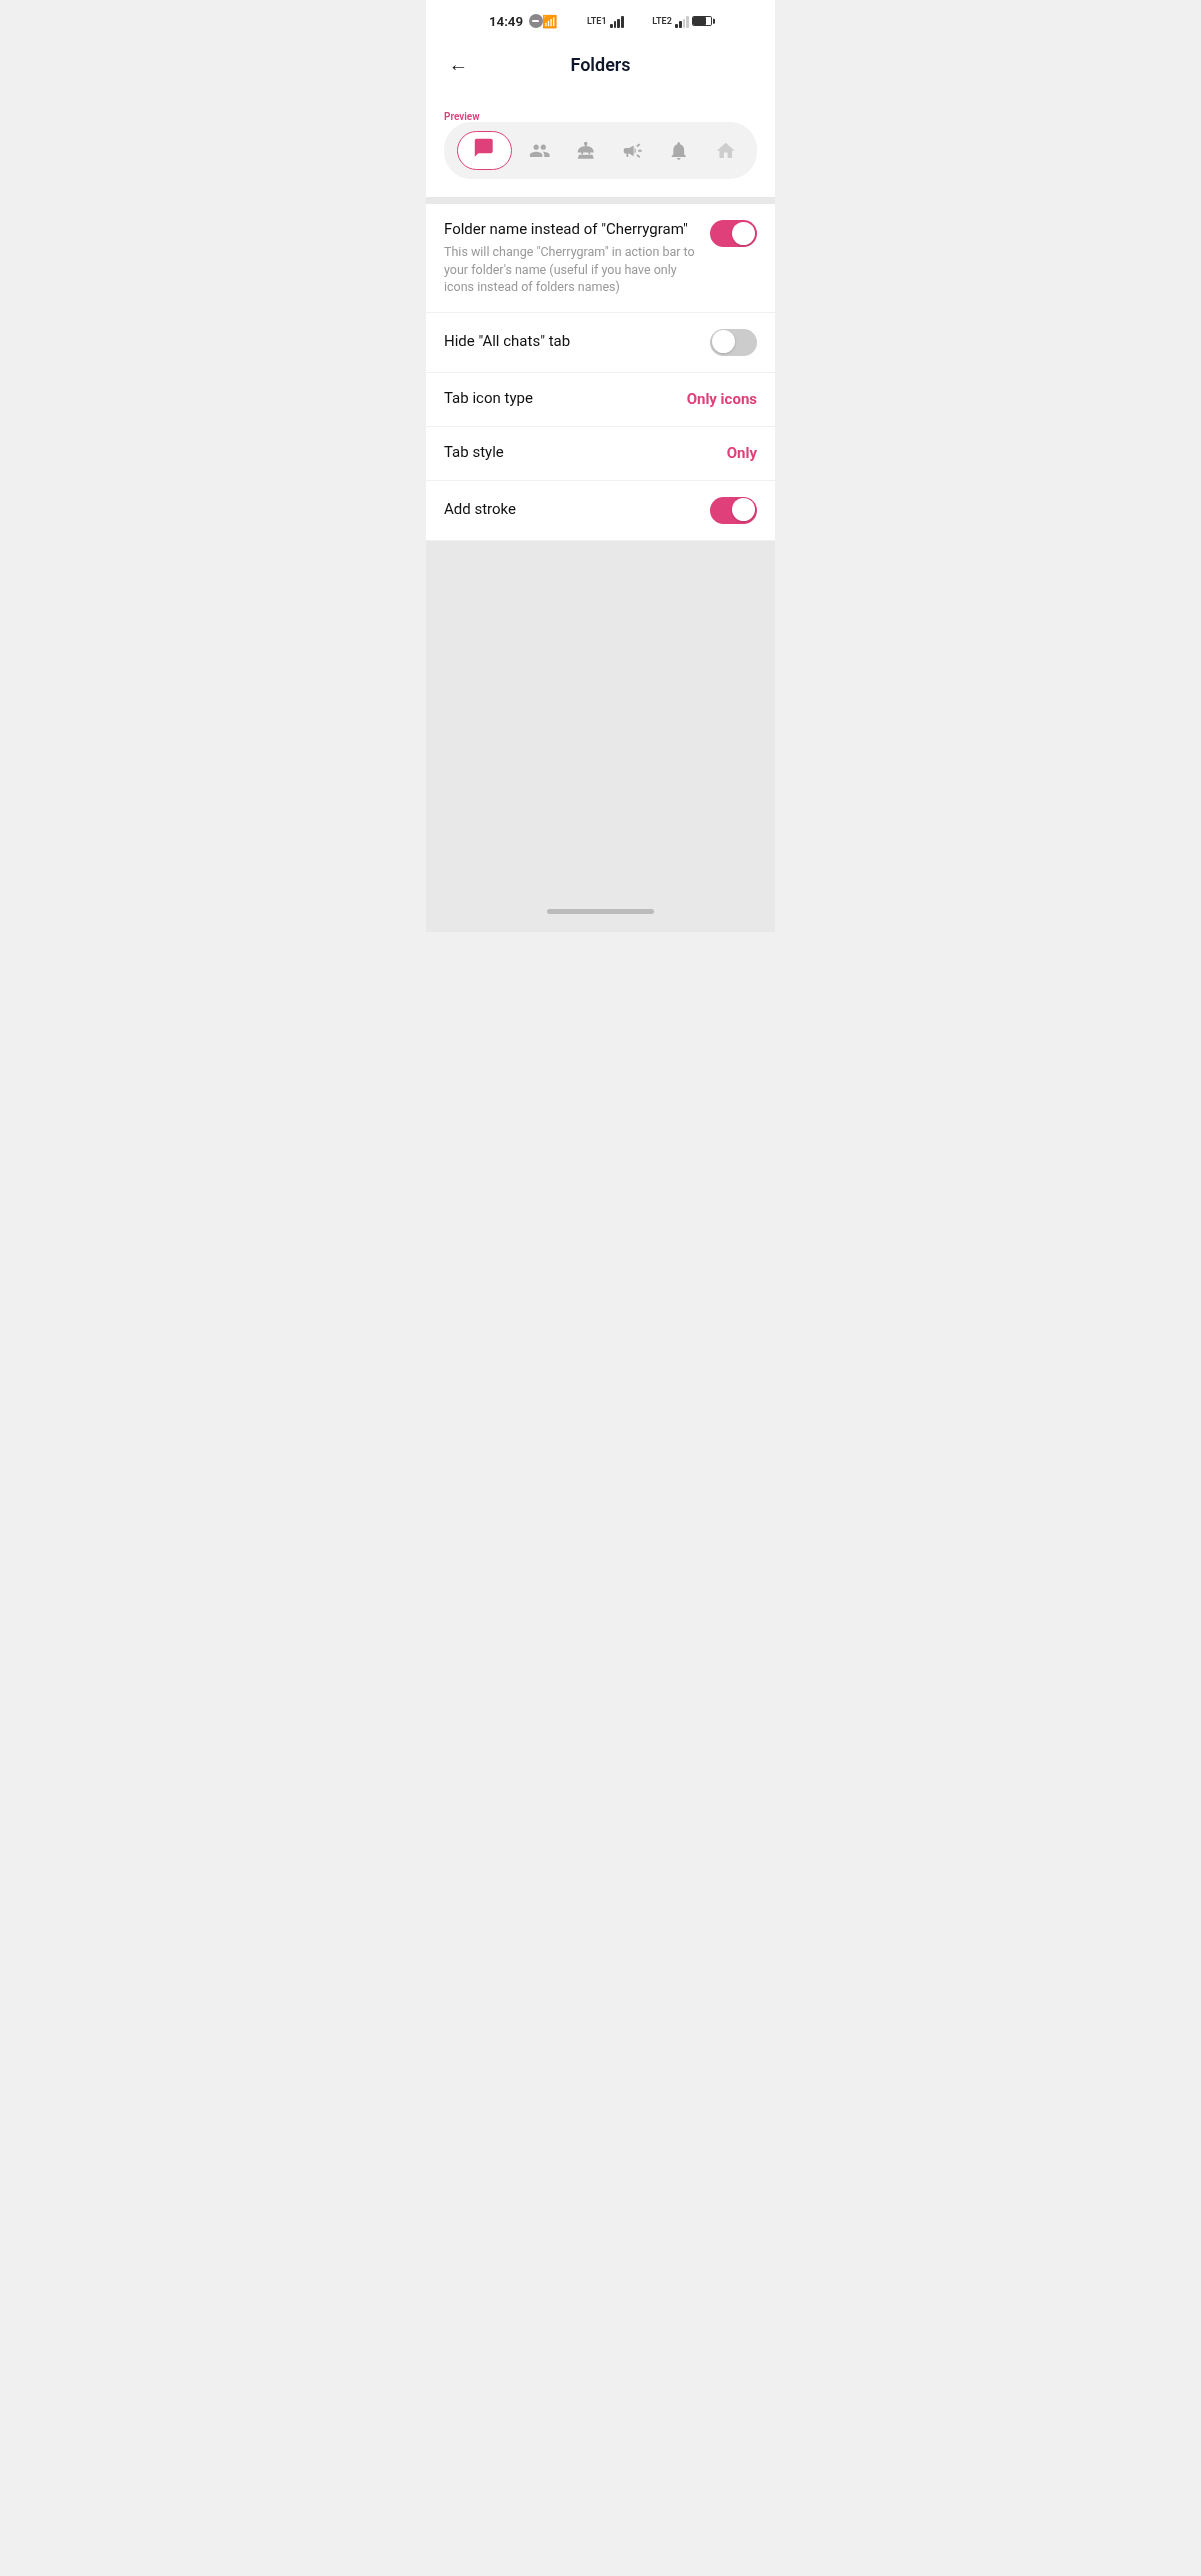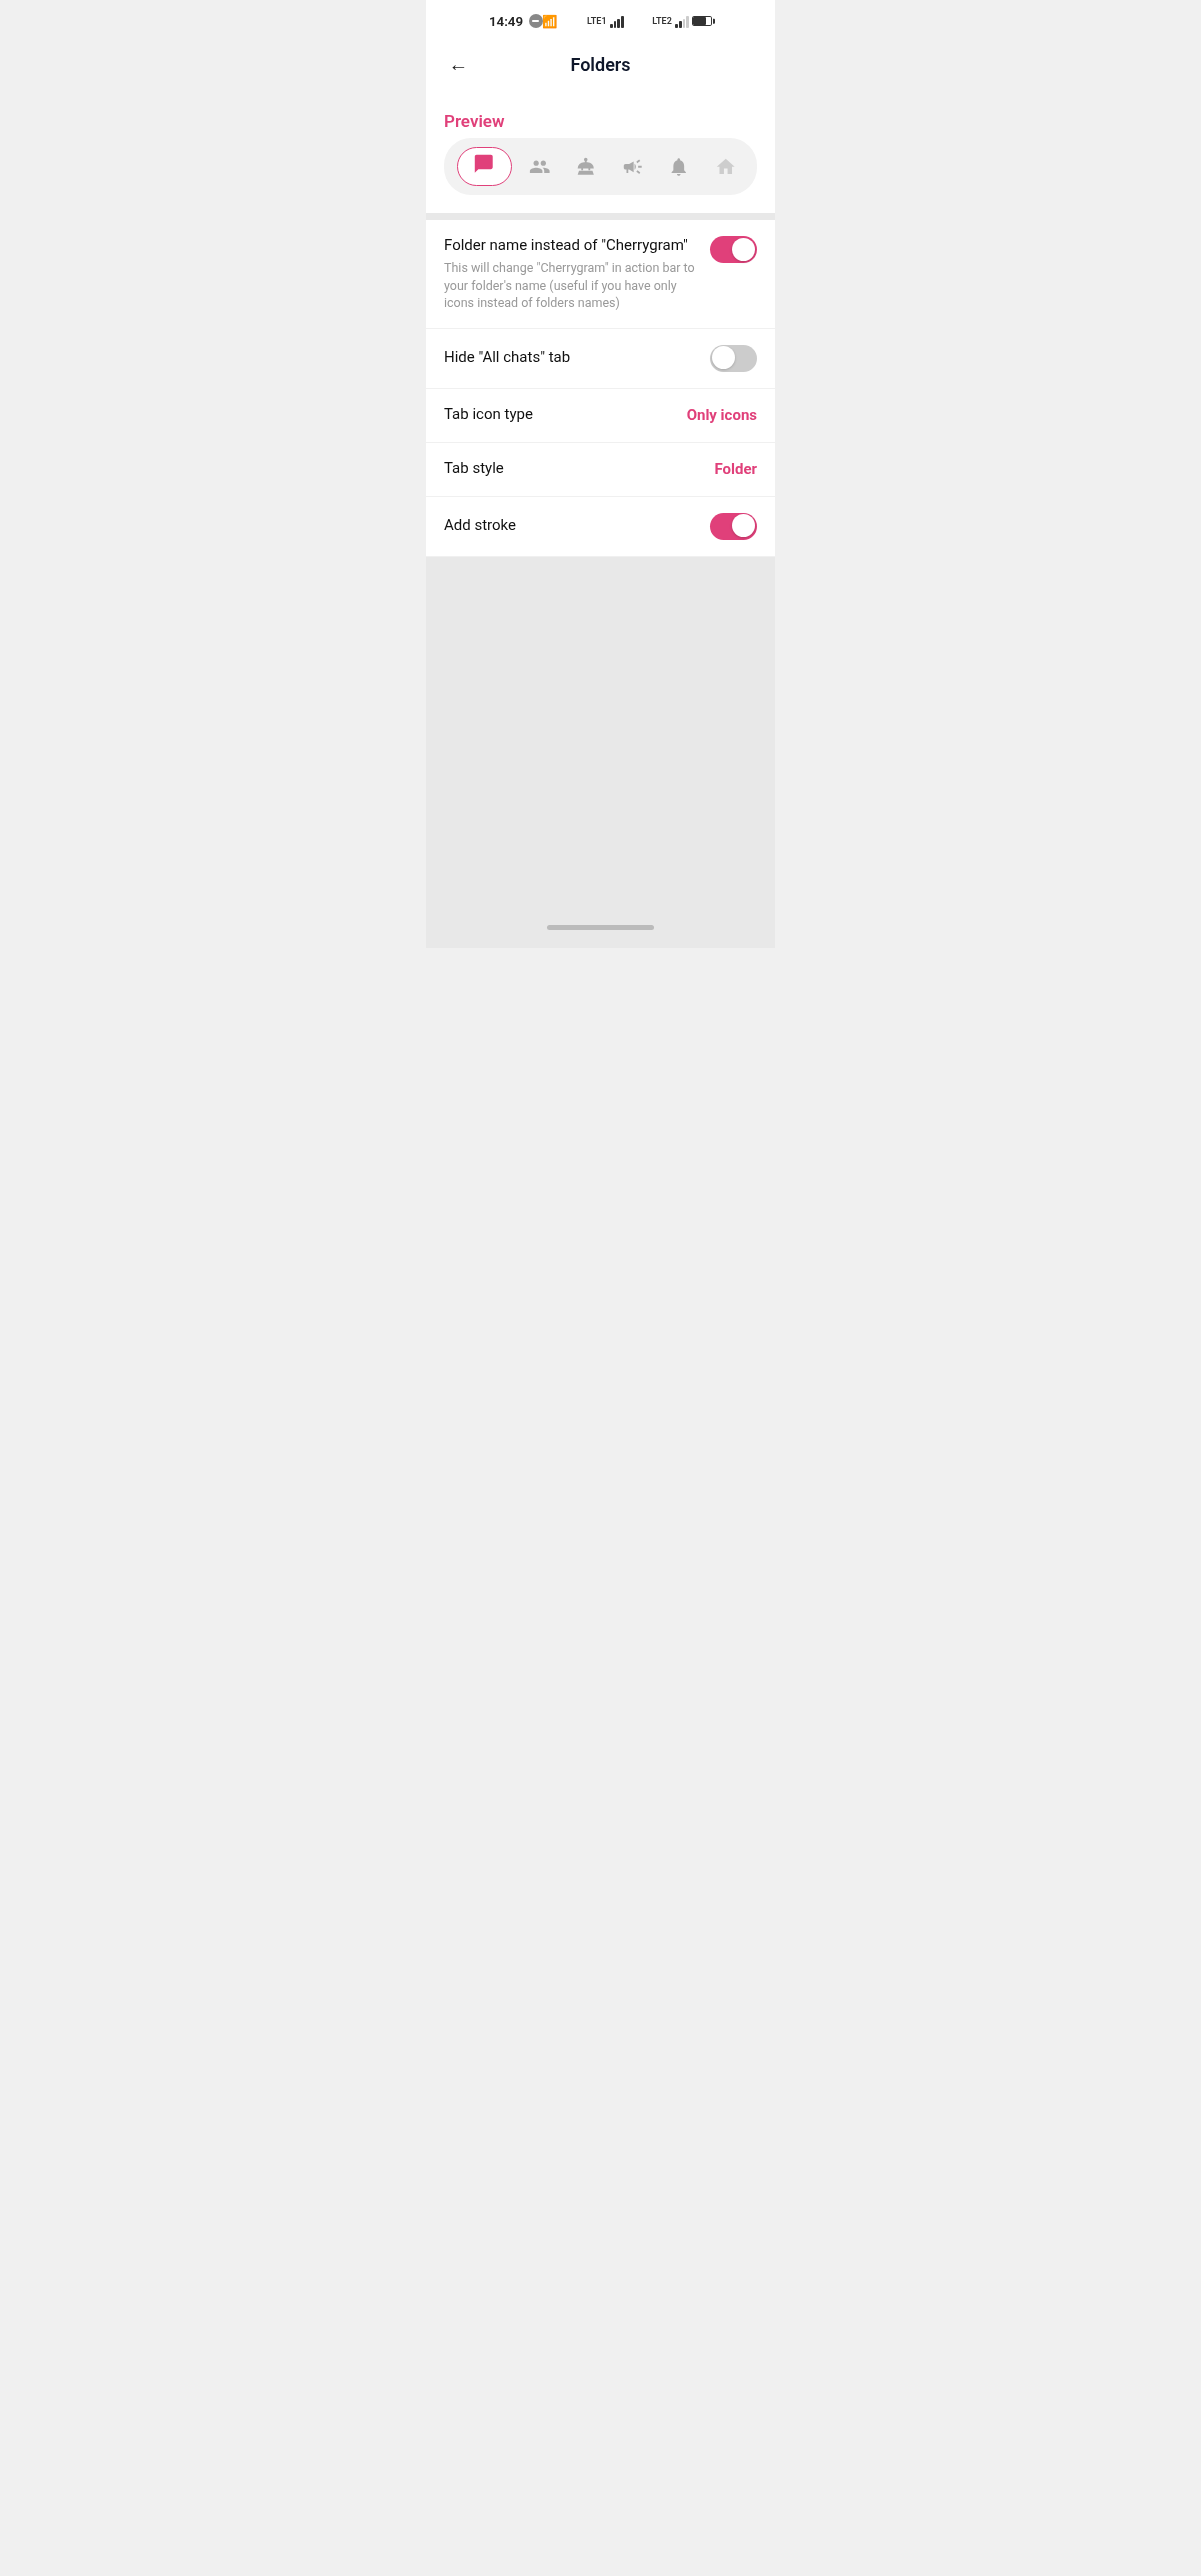--- a/index.html
+++ b/index.html
@@ -136,24 +136,24 @@
       color: #0f172a;
     }
 
     
     .preview-section {
       background: #fff;
       padding: 14.3px 18px 18px;
     }
 
     .preview-label {
-      font-size: 17px;
+      font-size: 10px;
       font-weight: 600;
       color: #e0407a;
-      margin-bottom: 7px;
+      margin-bottom: 0;
     }
 
     .tab-preview-bar {
       background: #f2f2f2;
       border-radius: 27px;
       padding: 9px 12.5px;
       display: flex;
       align-items: center;
       gap: 9px;
     }
@@ -409,21 +409,21 @@
   </div>
 
 
   <div class="setting-row">
     <div class="setting-title">Tab icon type</div>
     <div class="setting-value">Only icons</div>
   </div>
 
   <div class="setting-row">
     <div class="setting-title">Tab style</div>
-    <div class="setting-value">Folder</div>
+    <div class="setting-value">Only</div>
   </div>
 
   <div class="setting-row">
     <div class="setting-title">Add stroke</div>
     <div class="toggle on">
       <div class="toggle-thumb"></div>
     </div>
   </div>
 
 </div>

